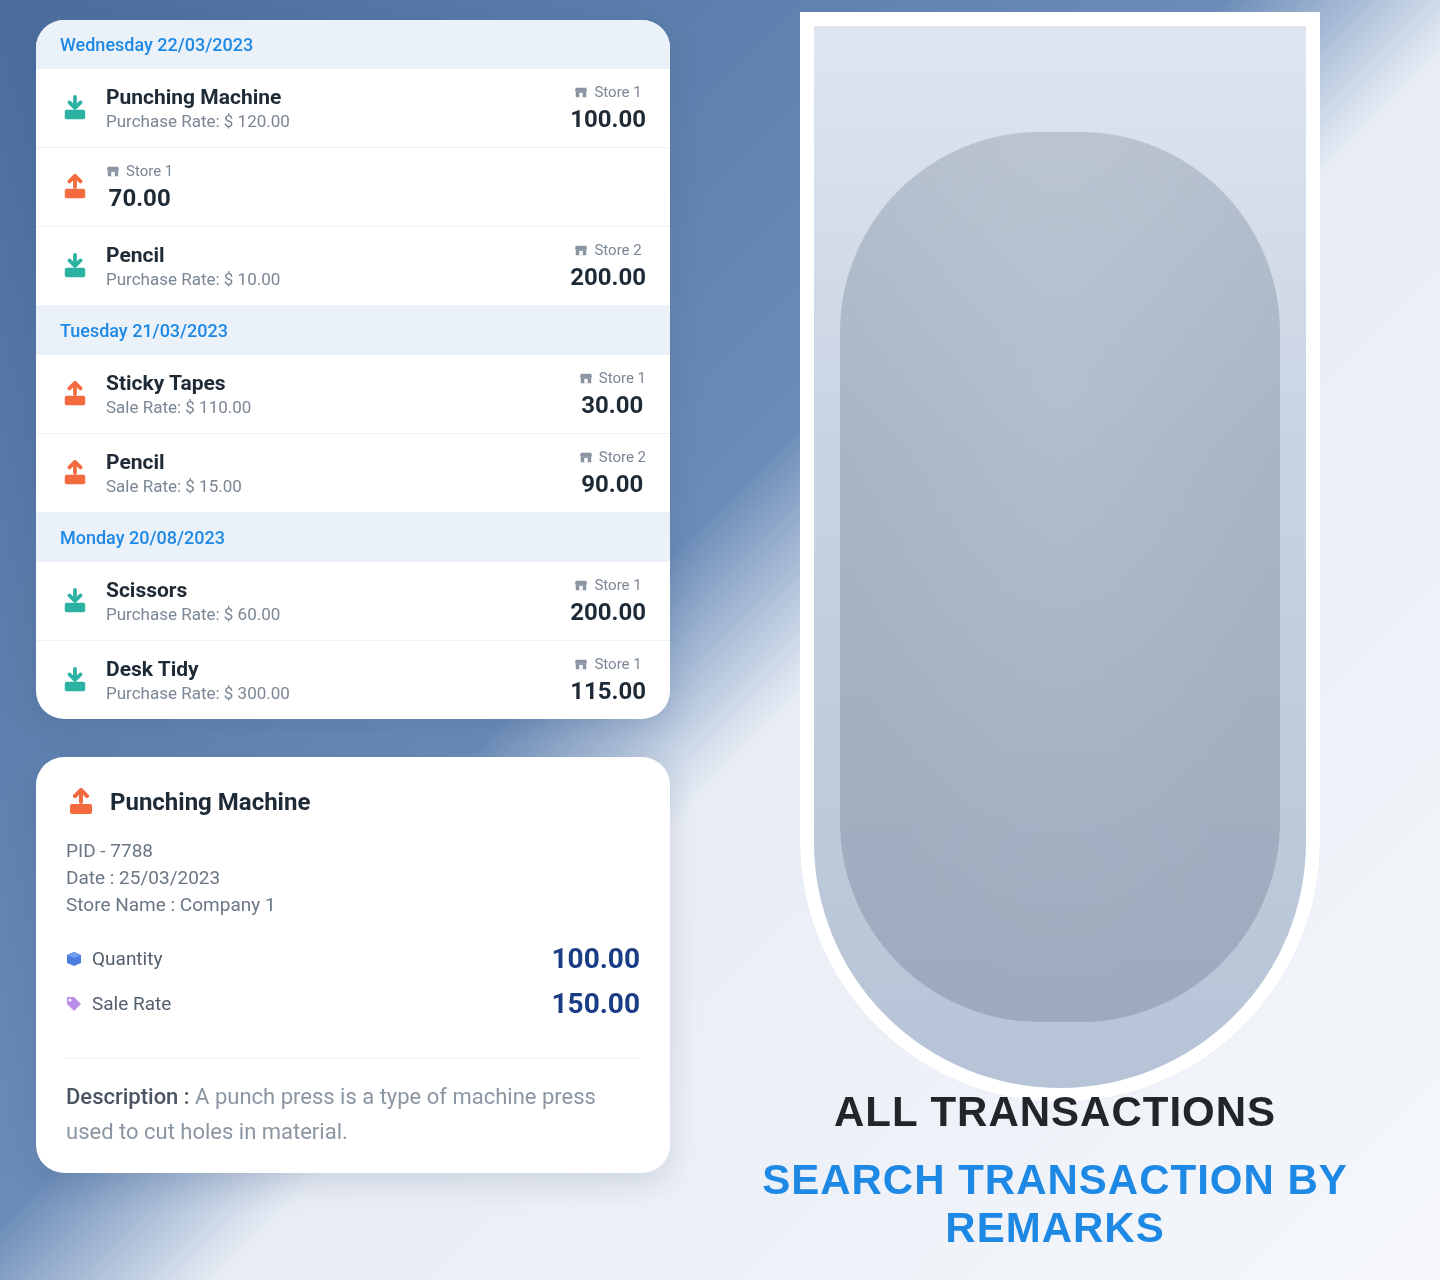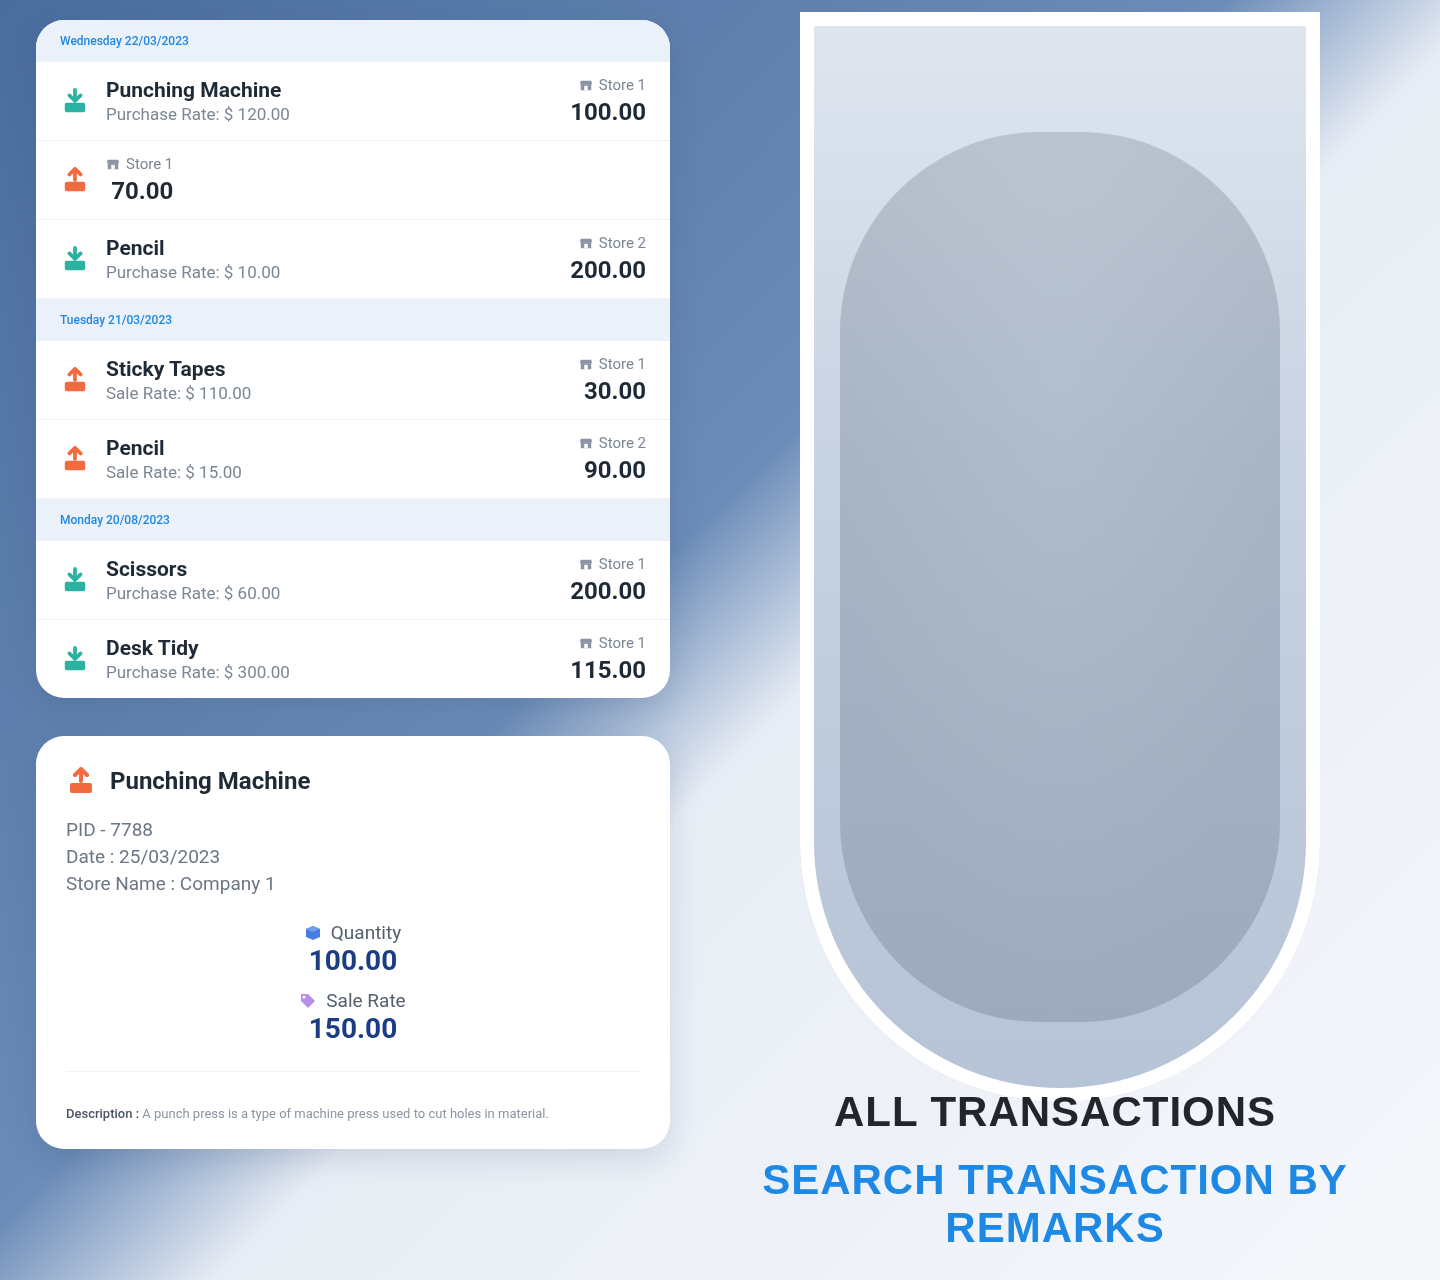--- a/index.html
+++ b/index.html
@@ -19,21 +19,21 @@
 }
 .tx-card {
   background: #ffffff;
   border-radius: 28px;
   overflow: hidden;
   box-shadow: 0 10px 30px rgba(40,60,100,0.15);
 }
 .date-header {
   background: #eaf1f9;
   color: #1e88e5;
-  font-size: 12px;
+  font-size: 18px;
   font-weight: 500;
   padding: 14px 24px;
 }
 .tx-row {
   display: flex;
   align-items: center;
   padding: 14px 24px;
   border-bottom: 1px solid #eef1f5;
   gap: 16px;
   cursor: pointer;
@@ -51,21 +51,21 @@
 .tx-title {
   font-size: 21px;
   font-weight: 700;
   color: #1f2a37;
   margin-bottom: 2px;
 }
 .tx-rate {
   font-size: 17px;
   color: #7b8794;
 }
-.tx-right { text-align: right; }
+.tx-right { text-align: center; }
 .tx-store {
   font-size: 15px;
   color: #7b8794;
   display: inline-flex;
   align-items: center;
   gap: 6px;
   justify-content: flex-end;
 }
 .tx-amount {
   font-size: 24px;
@@ -93,41 +93,40 @@
 }
 .meta-line {
   font-size: 19px;
   color: #6b7785;
   margin-bottom: 4px;
 }
 .detail-divider { height: 16px; }
 .stat-row {
   display: flex;
   align-items: center;
-  justify-content: flex-start;
+  justify-content: space-between;
   padding: 6px 0;
-  flex-direction: column;
 }
 .stat-left {
   display: flex;
   align-items: center;
   gap: 10px;
   font-size: 19px;
   color: #55606e;
 }
 .stat-value {
   font-size: 28px;
   font-weight: 700;
   color: #1b3d86;
 }
 .desc-block {
   border-top: 1px solid #eef1f5;
-  margin-top: 20px;
-  padding-top: 32px;
-  font-size: 13px;
+  margin-top: 32px;
+  padding-top: 20px;
+  font-size: 22px;
   line-height: 1.6;
   color: #8b96a3;
 }
 .desc-block .lbl { color: #4a5462; font-weight: 500; }
 
 .right-col {
   position: absolute;
   right: 40px;
   top: 12px;
   width: 690px;

